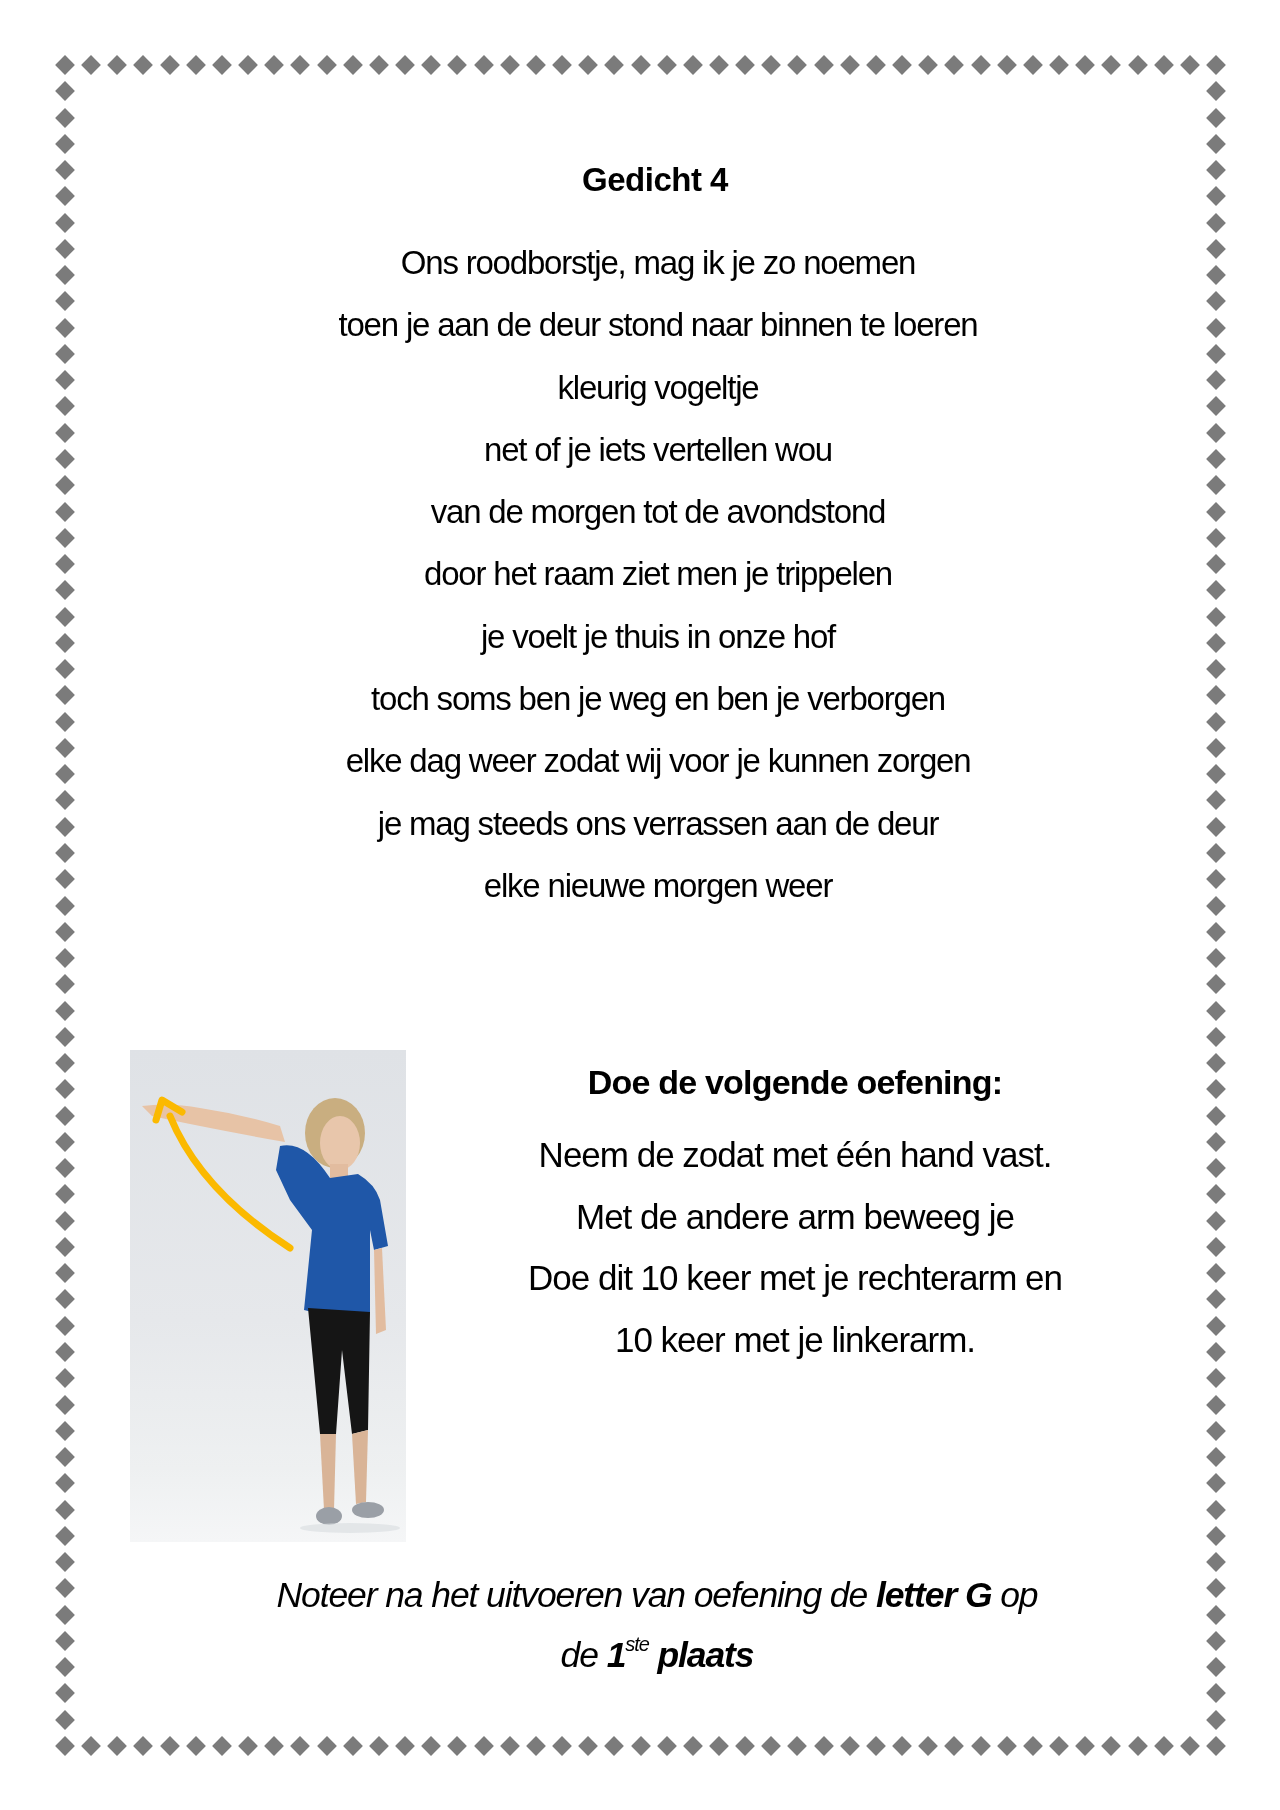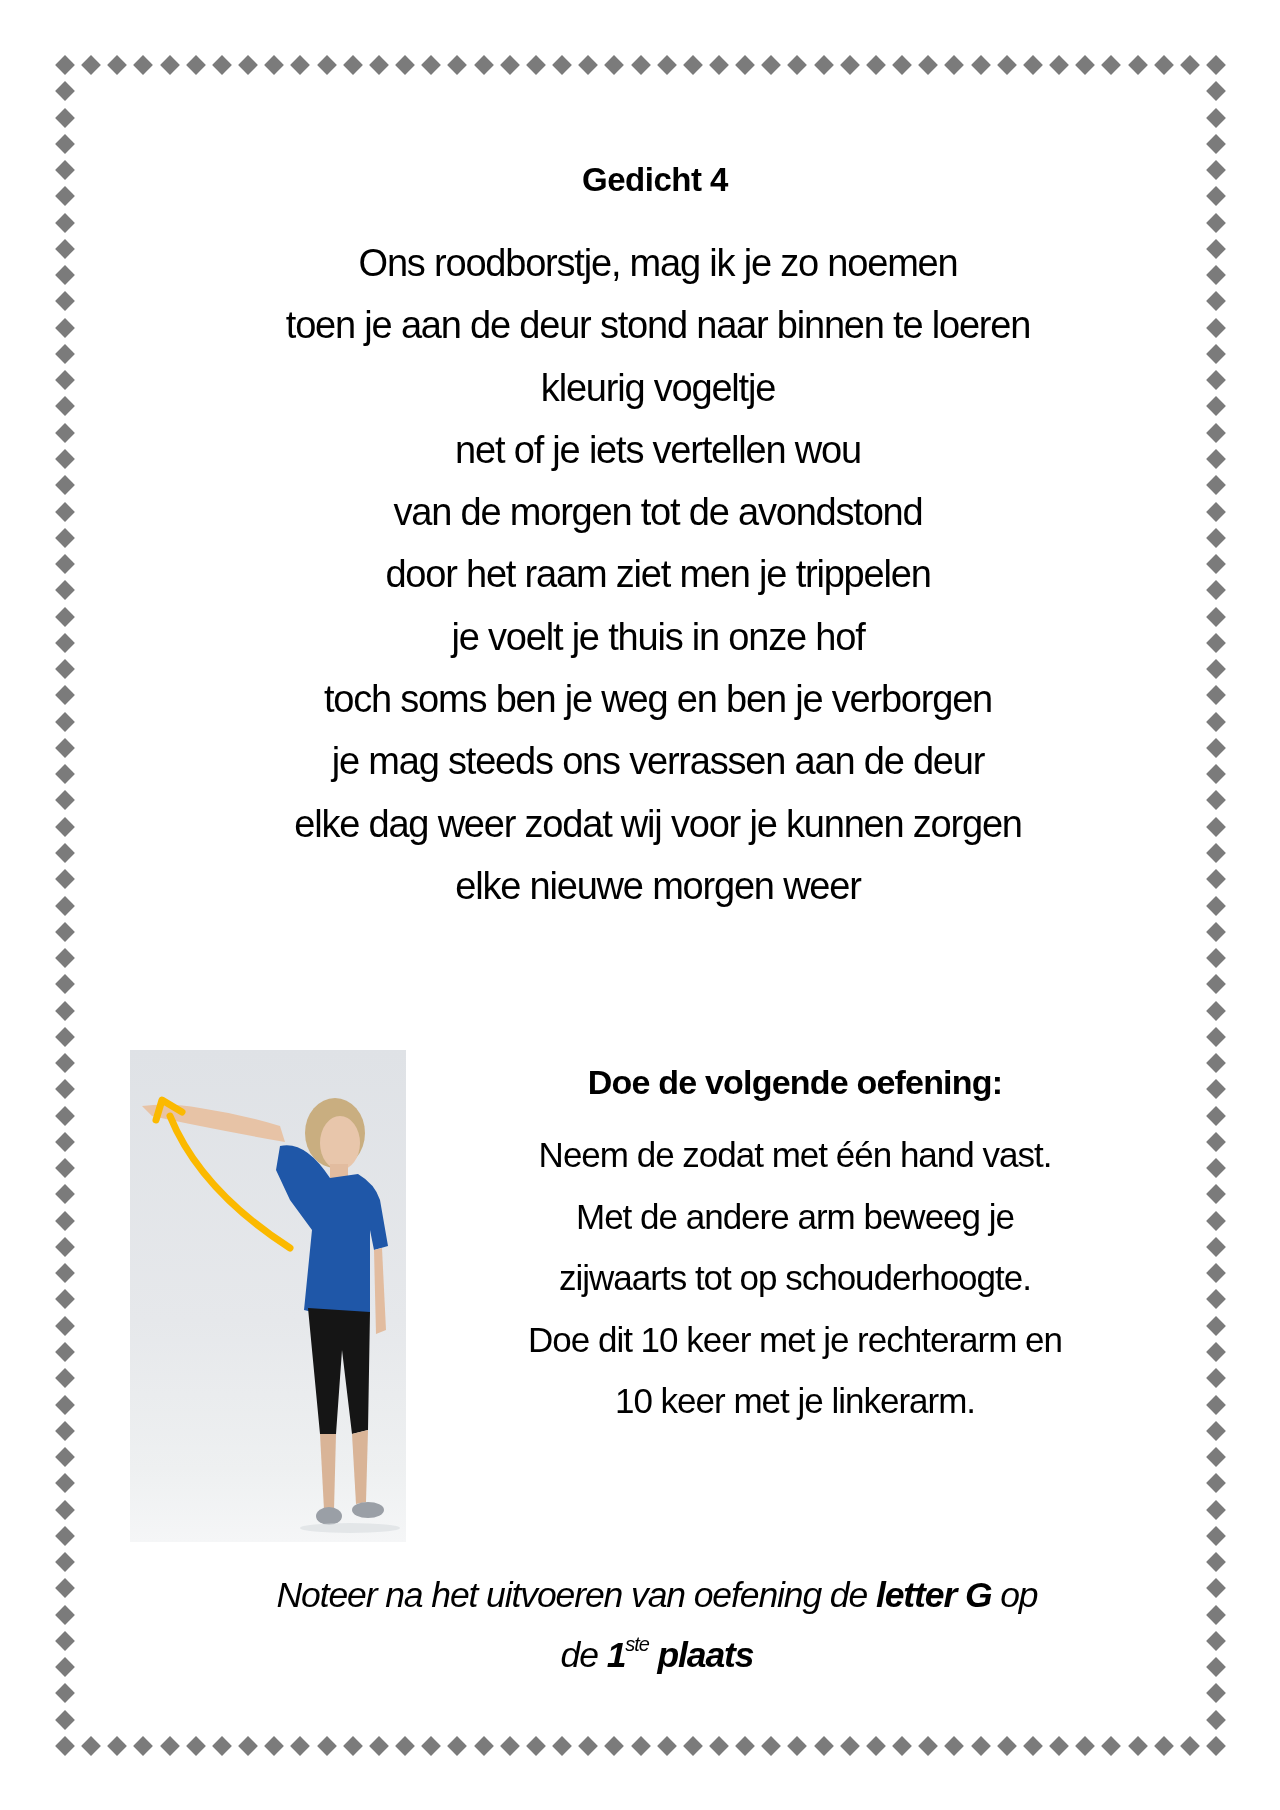--- a/index.html
+++ b/index.html
@@ -4,21 +4,21 @@
 <style>
   html, body { margin: 0; padding: 0; background: #ffffff; }
   body { width: 1280px; height: 1810px; position: relative; overflow: hidden;
          font-family: "Liberation Sans", "DejaVu Sans", sans-serif; color: #000; }
   .frame { position: absolute; left: 0; top: 0; width: 1280px; height: 1810px; pointer-events: none; }
   .diamond { position: absolute; width: 14px; height: 14px; background: #7b7b7b;
              transform: translate(-50%, -50%) rotate(45deg); }
   .title { position: absolute; left: 0; width: 1310px; top: 160px; text-align: center;
            font-weight: bold; font-size: 33px; line-height: 40px; letter-spacing: -0.5px; }
   .poem { position: absolute; left: 180px; width: 956px; top: 232px; text-align: center; }
-  .poem-line { font-size: 38px; line-height: 62.3px; white-space: nowrap; letter-spacing: -1.2px; }
+  .poem-line { font-size: 33px; line-height: 62.3px; white-space: nowrap; letter-spacing: -1.2px; }
   .photo { position: absolute; left: 130px; top: 1050px; width: 276px; height: 492px;
            overflow: hidden; background: linear-gradient(180deg, #dfe2e6 0%, #e6e8eb 55%, #eef0f1 85%, #f5f6f7 100%); }
   .photo svg { position: absolute; left: 0; top: 0; }
   .exercise { position: absolute; left: 425px; width: 740px; top: 1058px; text-align: center; }
   .ex-heading { font-weight: bold; font-size: 34px; line-height: 48px; letter-spacing: -0.8px; white-space: nowrap; margin-bottom: 18px; }
   .ex-line { font-size: 35px; line-height: 61.5px; letter-spacing: -1px; white-space: nowrap; }
   .footer { position: absolute; left: 130px; width: 1054px; top: 1565px; text-align: center;
             font-style: italic; font-size: 35.5px; line-height: 60px; letter-spacing: -1.1px; }
   .footer .line { white-space: nowrap; }
   .footer b { font-weight: bold; }
@@ -250,22 +250,22 @@
 
 <div class="poem">
   <div class="poem-line">Ons roodborstje, mag ik je zo noemen</div>
   <div class="poem-line">toen je aan de deur stond naar binnen te loeren</div>
   <div class="poem-line">kleurig vogeltje</div>
   <div class="poem-line">net of je iets vertellen wou</div>
   <div class="poem-line">van de morgen tot de avondstond</div>
   <div class="poem-line">door het raam ziet men je trippelen</div>
   <div class="poem-line">je voelt je thuis in onze hof</div>
   <div class="poem-line">toch soms ben je weg en ben je verborgen</div>
+  <div class="poem-line">elke dag weer zodat wij voor je kunnen zorgen</div>
   <div class="poem-line">je mag steeds ons verrassen aan de deur</div>
-  <div class="poem-line">elke dag weer zodat wij voor je kunnen zorgen</div>
   <div class="poem-line">elke nieuwe morgen weer</div>
 </div>
 
 <div class="photo">
   <svg width="276" height="492" viewBox="0 0 276 492" xmlns="http://www.w3.org/2000/svg">
 
     <path d="M12 56 Q40 52 70 58 Q110 64 150 76 L155 92 Q110 84 70 76 Q40 70 22 66 Z" fill="#e7c3a6"></path>
 
     <ellipse cx="205" cy="83" rx="30" ry="35" fill="#c9ae80"></ellipse>
 
@@ -289,21 +289,20 @@
 
     <path d="M160 198 Q70 140 40 66" fill="none" stroke="#fbb900" stroke-width="7" stroke-linecap="round"></path>
     <path d="M26 70 L32 50 L52 62" fill="none" stroke="#fbb900" stroke-width="7" stroke-linecap="round" stroke-linejoin="round"></path>
   </svg>
 </div>
 
 <div class="exercise">
   <div class="ex-heading">Doe de volgende oefening:</div>
   <div class="ex-line">Neem de zodat met één hand vast.</div>
   <div class="ex-line">Met de andere arm beweeg je</div>
-  <div class="ex-line">zijwaarts tot op schouderhoogte.</div>
   <div class="ex-line">Doe dit 10 keer met je rechterarm en</div>
   <div class="ex-line">10 keer met je linkerarm.</div>
 </div>
 
 <div class="footer">
   <div class="line"><span>Noteer na het uitvoeren van oefening de </span><b>letter G</b><span> op</span></div>
   <div class="line"><span>de </span><b>1</b><sup>ste</sup> <b>plaats</b></div>
 </div>
 
 </body></html>

